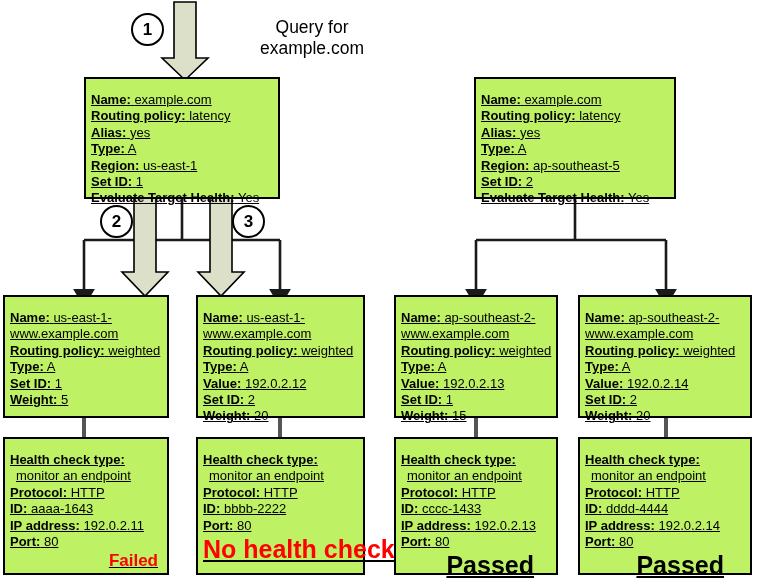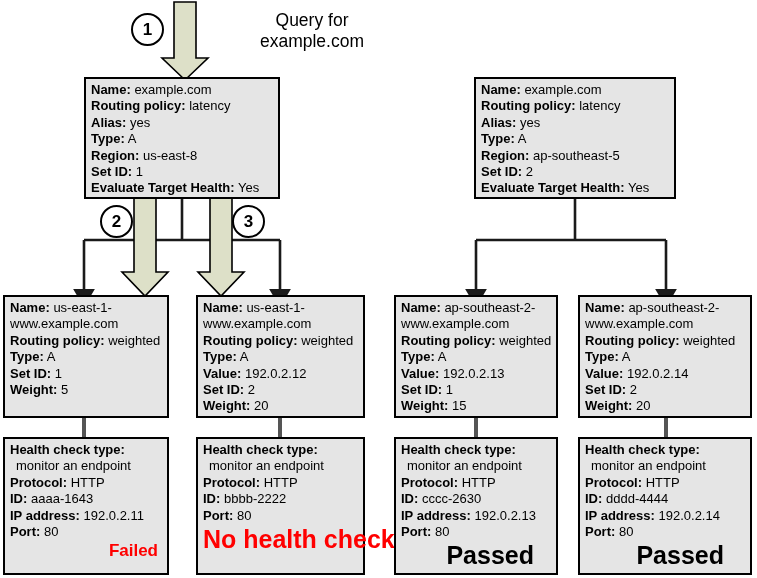--- a/index.html
+++ b/index.html
@@ -7,25 +7,26 @@
     width:757px;height:578px;position:relative;overflow:hidden;
     font-family:"Liberation Sans","DejaVu Sans",sans-serif;
     color:#000000;
   }
   #stage{position:absolute;left:0;top:0;width:757px;height:578px;}
   #edges{position:absolute;left:0;top:0;width:757px;height:578px;}
 
   .box{
     position:absolute;
     border:2px solid #000000;
-    background:#e5e5e5;
+    background:#bef264;
     box-sizing:border-box;
-    padding:3px 0 3px 5px;
+    padding:13px 0 3px 5px;
     line-height:16.4px;
     font-size:13px;
+    text-decoration:underline;
   }
   .box .ln{white-space:nowrap;}
   .box .k{font-weight:bold;}
   .box .v{font-weight:normal;}
   .cont{padding-left:6px;}
 
   .status{
     font-weight:bold;
     text-align:right;
     padding-right:9px;
@@ -96,35 +97,35 @@
 
     <g>
       <path d="M134,198 L156,198 L156,272 L168,272 L145,296 L122,272 L134,272 Z" fill="#dde0c8" stroke="#000000" stroke-width="1.6" stroke-linejoin="miter"></path>
     </g>
 
     <g>
       <path d="M210,198 L232,198 L232,272 L244,272 L221,296 L198,272 L210,272 Z" fill="#dde0c8" stroke="#000000" stroke-width="1.6" stroke-linejoin="miter"></path>
     </g>
   </svg>
 
-  <div class="caption" style="left:202px;top:10px;width:220px;">
+  <div class="caption" style="left:202px;top:17px;width:220px;">
     <div>Query for</div>
     <div>example.com</div>
   </div>
 
   <div class="step" style="left:131px;top:13px;">1</div>
   <div class="step" style="left:100px;top:205px;">2</div>
   <div class="step" style="left:232px;top:205px;">3</div>
 
   <div class="box" style="left:84px;top:77px;width:196px;height:122px;">
     <div class="ln"><span class="k">Name:</span> <span class="v">example.com</span></div>
     <div class="ln"><span class="k">Routing policy:</span> <span class="v">latency</span></div>
     <div class="ln"><span class="k">Alias:</span> <span class="v">yes</span></div>
     <div class="ln"><span class="k">Type:</span> <span class="v">A</span></div>
-    <div class="ln"><span class="k">Region:</span> <span class="v">us-east-8</span></div>
+    <div class="ln"><span class="k">Region:</span> <span class="v">us-east-1</span></div>
     <div class="ln"><span class="k">Set ID:</span> <span class="v">1</span></div>
     <div class="ln"><span class="k">Evaluate Target Health:</span> <span class="v">Yes</span></div>
   </div>
 
   <div class="box" style="left:474px;top:77px;width:202px;height:122px;">
     <div class="ln"><span class="k">Name:</span> <span class="v">example.com</span></div>
     <div class="ln"><span class="k">Routing policy:</span> <span class="v">latency</span></div>
     <div class="ln"><span class="k">Alias:</span> <span class="v">yes</span></div>
     <div class="ln"><span class="k">Type:</span> <span class="v">A</span></div>
     <div class="ln"><span class="k">Region:</span> <span class="v">ap-southeast-5</span></div>
@@ -187,21 +188,21 @@
     <div class="ln"><span class="k">Protocol:</span> <span class="v">HTTP</span></div>
     <div class="ln"><span class="k">ID:</span> <span class="v">bbbb-2222</span></div>
     <div class="ln"><span class="k">Port:</span> <span class="v">80</span></div>
     <div class="status nocheck">No health check</div>
   </div>
 
   <div class="box" style="left:394px;top:437px;width:164px;height:138px;">
     <div class="ln"><span class="k">Health check type:</span></div>
     <div class="ln cont">monitor an endpoint</div>
     <div class="ln"><span class="k">Protocol:</span> <span class="v">HTTP</span></div>
-    <div class="ln"><span class="k">ID:</span> <span class="v">cccc-2630</span></div>
+    <div class="ln"><span class="k">ID:</span> <span class="v">cccc-1433</span></div>
     <div class="ln"><span class="k">IP address:</span> <span class="v">192.0.2.13</span></div>
     <div class="ln"><span class="k">Port:</span> <span class="v">80</span></div>
     <div class="status passed">Passed</div>
   </div>
 
   <div class="box" style="left:578px;top:437px;width:174px;height:138px;">
     <div class="ln"><span class="k">Health check type:</span></div>
     <div class="ln cont">monitor an endpoint</div>
     <div class="ln"><span class="k">Protocol:</span> <span class="v">HTTP</span></div>
     <div class="ln"><span class="k">ID:</span> <span class="v">dddd-4444</span></div>

